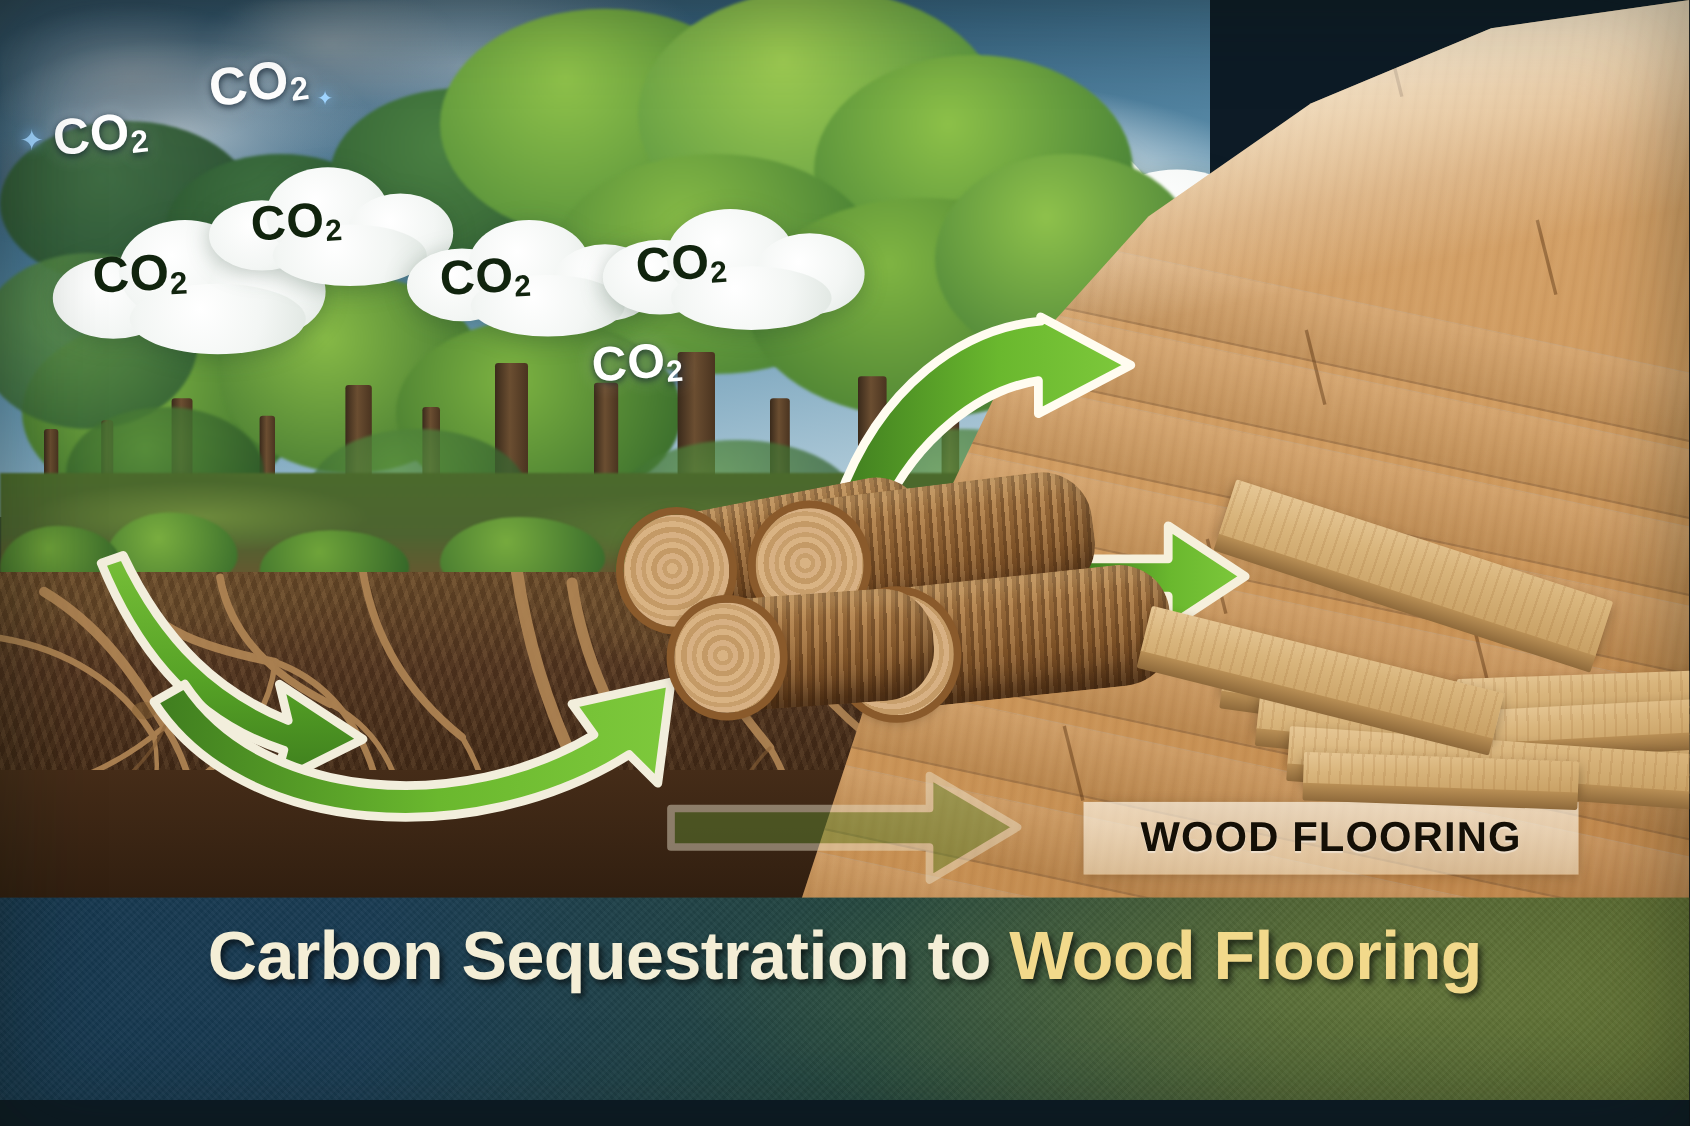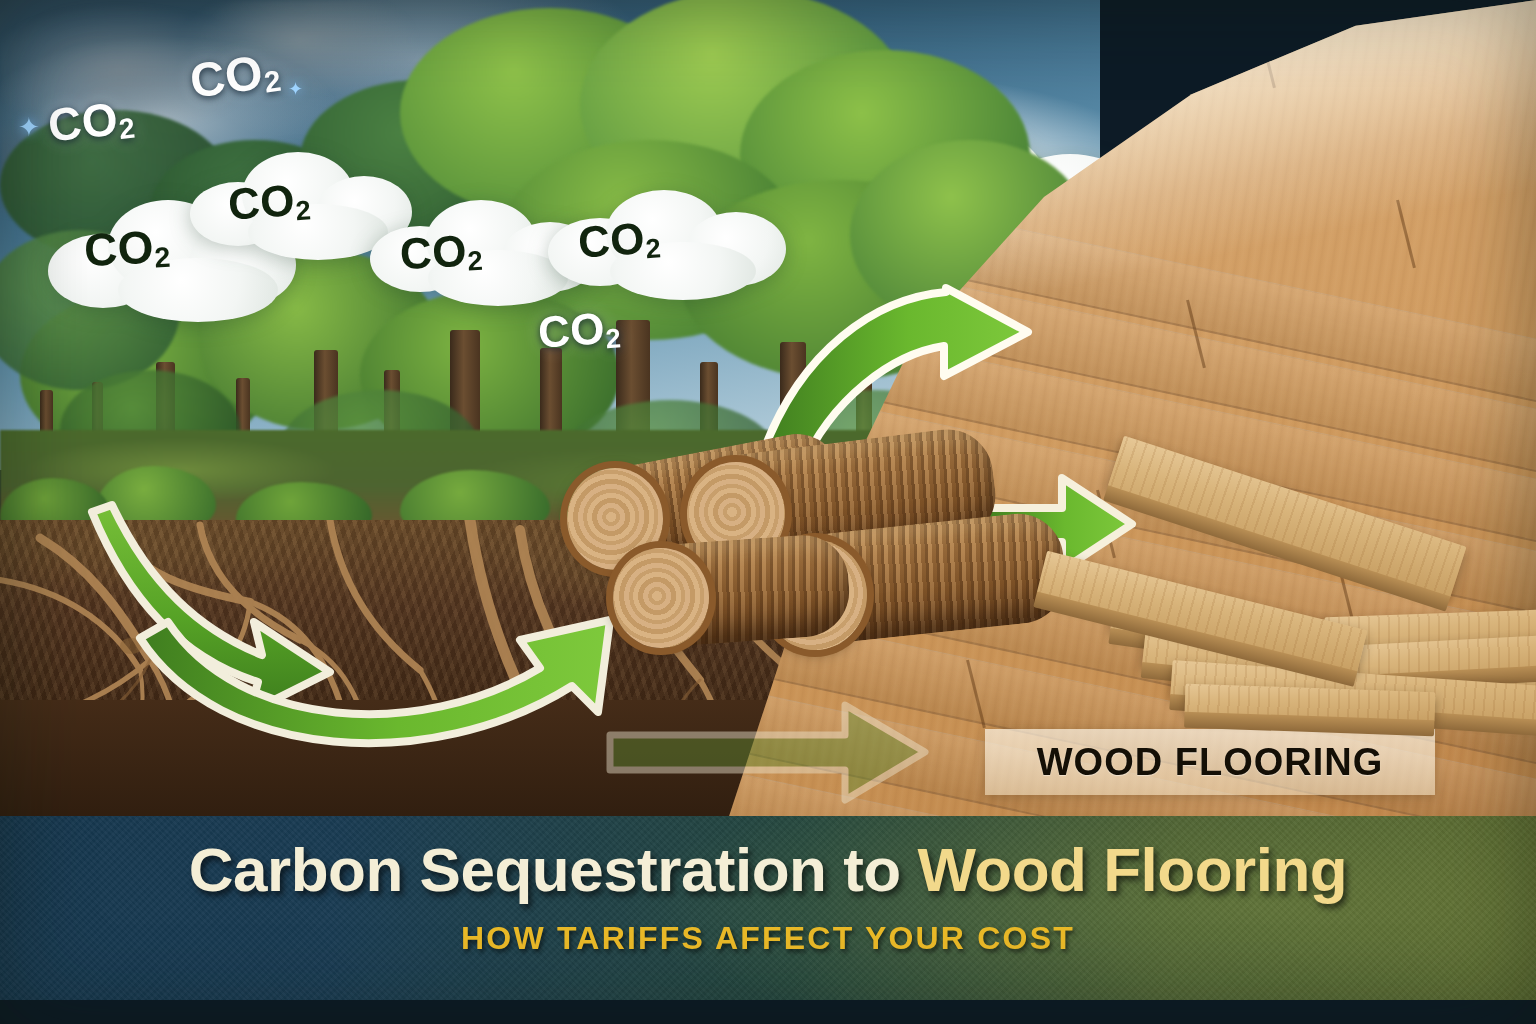--- a/index.html
+++ b/index.html
@@ -510,17 +510,16 @@
       <div class="wf-label">WOOD FLOORING</div>
     </div>
 
   </div>
 
   <div class="titlebar">
     <div class="tb-texture"></div>
     <div class="title">
       <span class="t1">Carbon Sequestration to </span><span class="t2">Wood Flooring</span>
     </div>
-    <div class="subtitle">HOW TARIFFS AFFECT YOUR COST</div>
   </div>
 
   <div class="edge-vig"></div>
 </div>
 
 </body></html>

